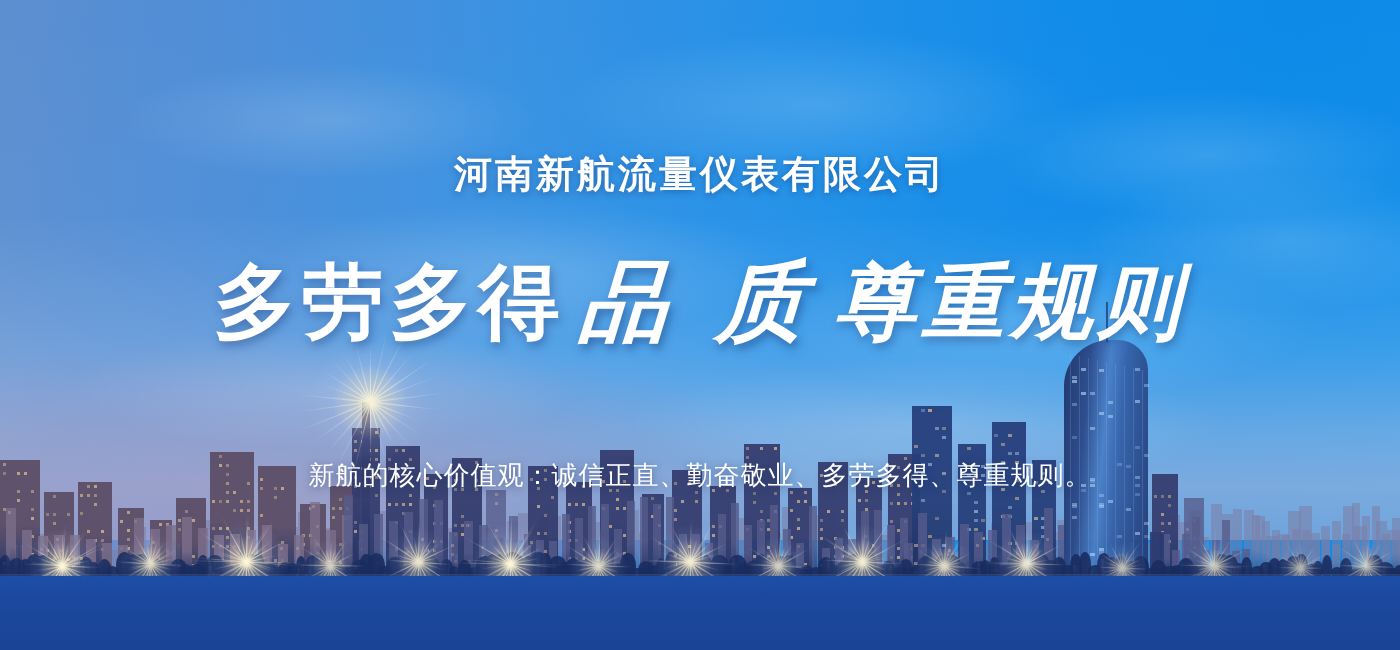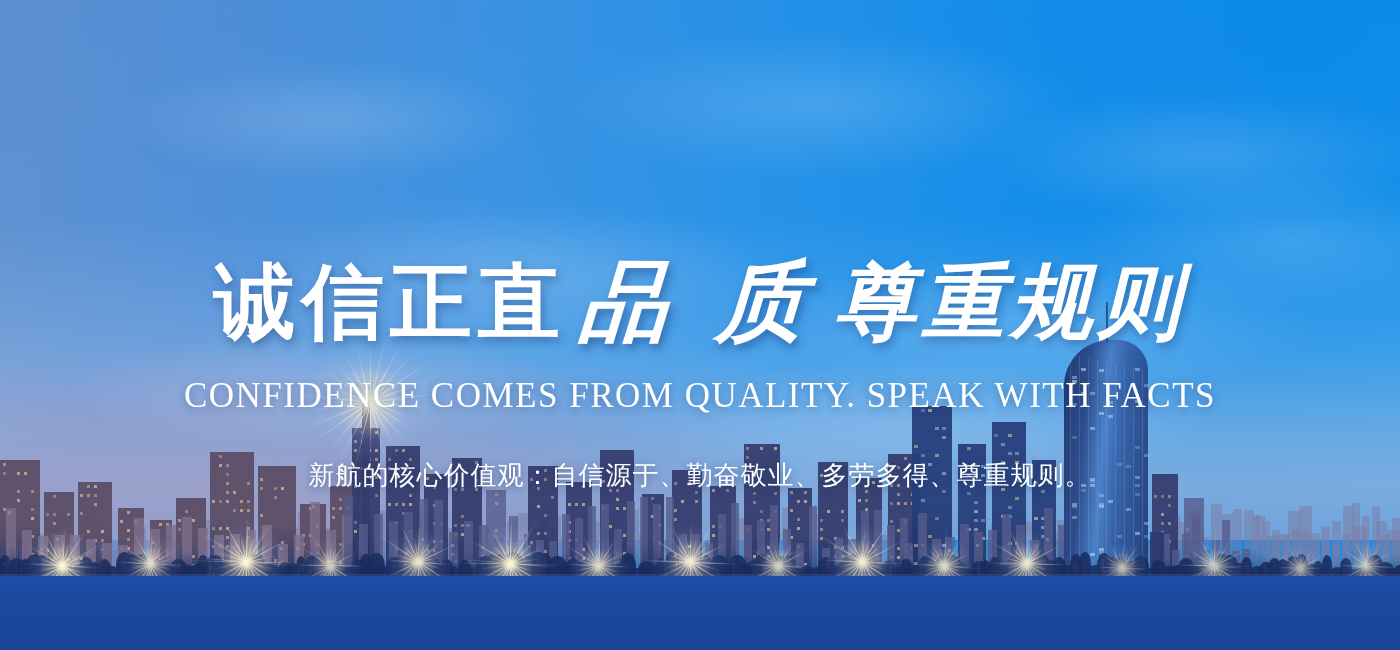--- a/index.html
+++ b/index.html
@@ -1687,22 +1687,22 @@
         <div class="water-refl" style="left: 511px; height: 10.0536px; bottom: 70px; opacity: 0.19;"></div>
         <div class="water-refl" style="left: 1263px; height: 16.1891px; bottom: 70px; opacity: 0.18;"></div>
         <div class="water-refl" style="left: 208px; height: 19.9321px; bottom: 70px; opacity: 0.23;"></div>
         <div class="water-refl" style="left: 15px; height: 35.1614px; bottom: 70px; opacity: 0.27;"></div>
         <div class="water-refl" style="left: 301px; height: 15.8984px; bottom: 70px; opacity: 0.15;"></div>
       </div>
   </div>
 
   <div class="content">
 
+    <div class="company">河南新航流量仪表有限公司</div>
 
     <div class="headline">
-      <span class="hl-a">诚信正直</span><span class="hl-b">品 质</span><span class="hl-c">尊重规则</span>
+      <span class="hl-a">多劳多得</span><span class="hl-b">品 质</span><span class="hl-c">尊重规则</span>
     </div>
 
-    <div class="english">CONFIDENCE COMES FROM QUALITY. SPEAK WITH FACTS</div>
-
-    <div class="values">新航的核心价值观：自信源于、勤奋敬业、多劳多得、尊重规则。</div>
+
+    <div class="values">新航的核心价值观：诚信正直、勤奋敬业、多劳多得、尊重规则。</div>
   </div>
 </div>
 
 </body></html>

